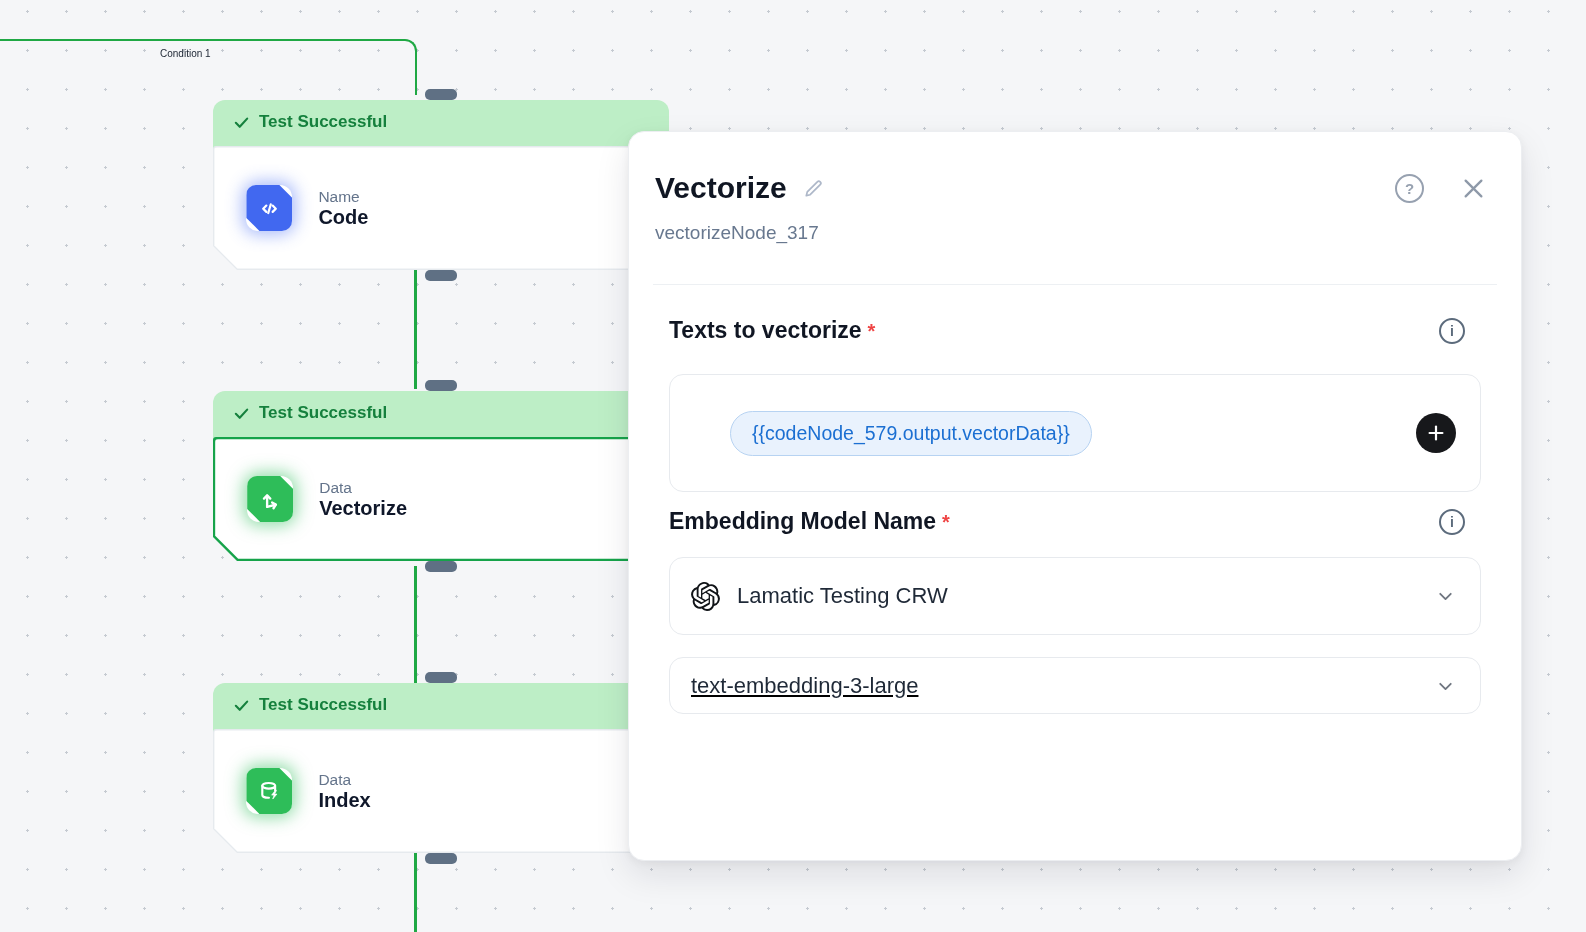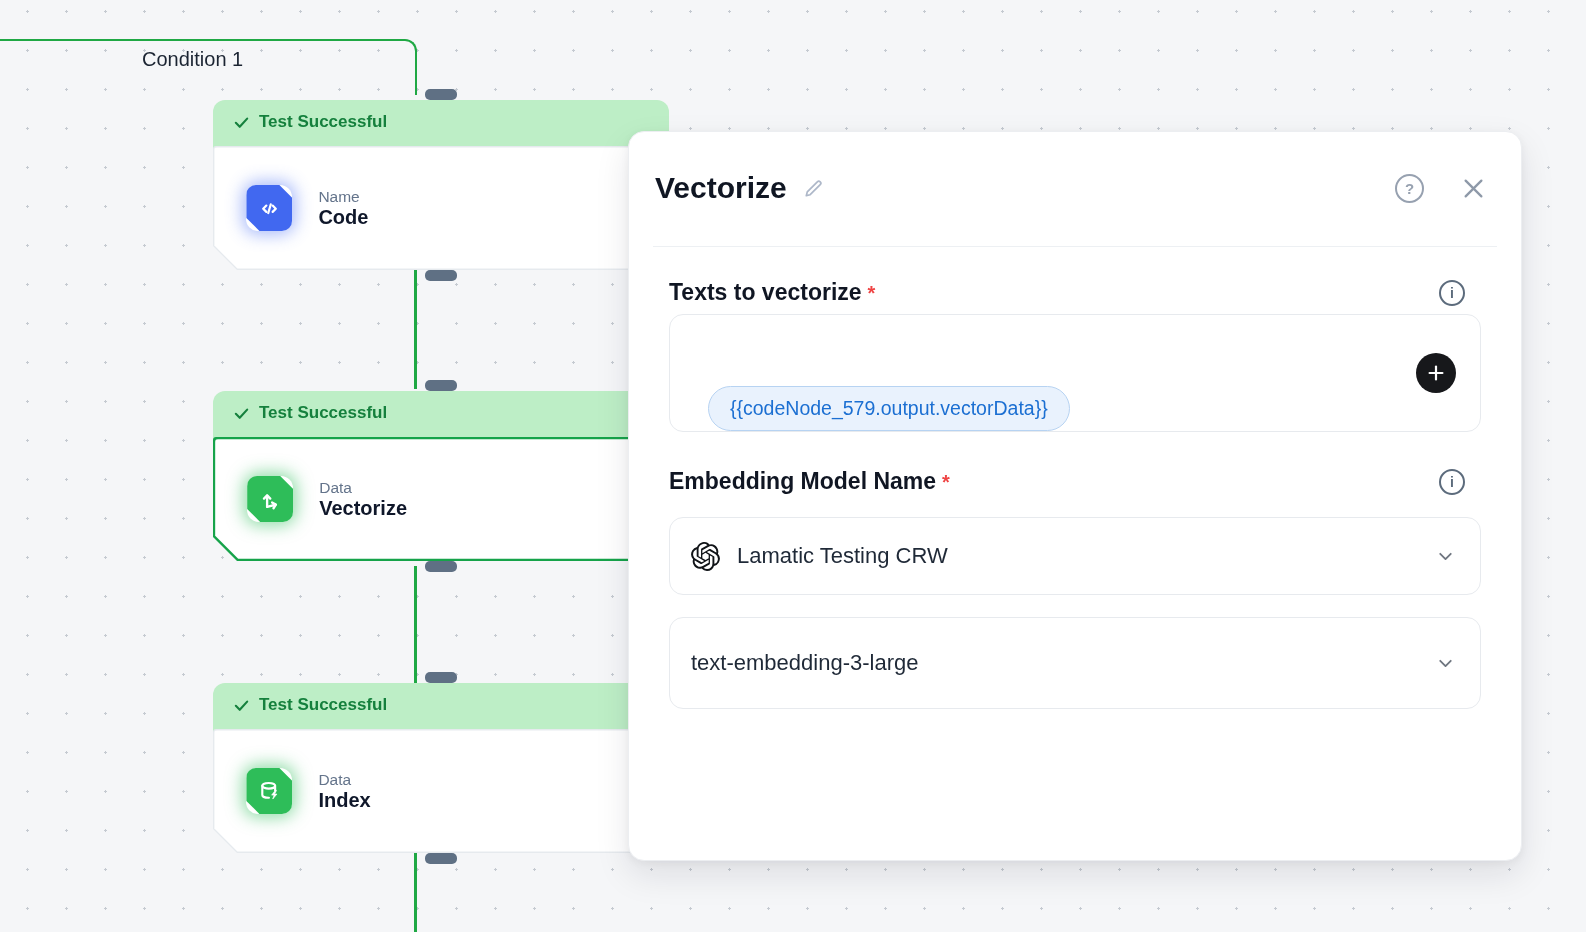--- a/index.html
+++ b/index.html
@@ -9,21 +9,21 @@
     background-image:radial-gradient(#c5cad1 1.15px, transparent 1.35px);
     background-size:39px 39px;background-position:8px 31px;}
 
   
   .edge{position:absolute;background:#1fa844;}
   .edge-corner{position:absolute;left:0;top:39px;width:417px;height:56px;
     border-top:2.5px solid #1fa844;border-right:2.5px solid #1fa844;
     border-top-right-radius:12px;}
   .vline{width:2.5px;left:414px;}
 
-  .condition-label{position:absolute;left:142px;top:48px;font-size:20px;color:#1b2432;}
+  .condition-label{position:absolute;left:160px;top:48px;font-size:10px;color:#1b2432;}
 
   
   .node{position:absolute;left:213px;width:456px;height:170px;cursor:pointer;}
   .node .banner{position:absolute;top:0;left:0;right:0;height:68px;background:#bdeec6;
     border-radius:12px;padding:11px 0 0 20px;display:flex;align-items:flex-start;gap:9px;}
   .banner .status-text{font-size:17px;font-weight:600;color:#15803d;padding-top:1px;}
   .banner svg{margin-top:3px;}
   .cardframe{position:absolute;top:46px;left:0;right:0;height:124px;background:#e6eaee;
     clip-path:polygon(0 0, calc(100% - 24px) 0, 100% 24px, 100% 100%, 24px 100%, 0 calc(100% - 24px));
     border-radius:3px 0 14px 0;}
@@ -56,37 +56,37 @@
   .panel-title{font-size:30px;font-weight:700;color:#101623;line-height:36px;}
   .edit-btn{background:none;border:none;padding:0;cursor:pointer;display:flex;}
   .header-icons{position:absolute;right:-6px;top:4px;display:flex;align-items:center;gap:36px;}
   .icon-btn{background:none;border:none;padding:0;cursor:pointer;display:flex;align-items:center;}
   .help-circle{width:29px;height:29px;border:2px solid #97a1b0;border-radius:50%;
     color:#97a1b0;font-size:15px;font-weight:700;display:grid;place-items:center;}
   .panel-subtitle{font-size:19px;color:#68788f;margin:16px 0 0 -14px;}
   .divider{border-top:1px solid #edf0f3;margin:40px -16px 0 -16px;}
 
   .section-row{display:flex;align-items:center;justify-content:space-between;margin-top:32px;gap:38px;}
-  .section-row.second{margin-top:36px;}
+  .section-row.second{margin-top:16px;}
   .field-label{font-size:23px;font-weight:700;color:#101623;}
   .req{color:#ef4444;font-weight:700;margin-left:6px;font-size:20px;}
   .info-circle{width:26px;height:26px;border:2px solid #5c6b7c;border-radius:50%;
     color:#5c6b7c;font-size:14px;font-weight:700;font-style:normal;display:grid;place-items:center;margin-right:16px;}
 
-  .texts-box{position:relative;margin-top:8px;height:118px;border:1px solid #e7eaee;border-radius:14px;
-    background:#fff;display:flex;align-items:flex-end;padding-left:38px;cursor:text;}
+  .texts-box{position:relative;margin-top:30px;height:118px;border:1px solid #e7eaee;border-radius:14px;
+    background:#fff;display:flex;align-items:center;padding-left:60px;cursor:text;}
   .var-chip{display:inline-block;background:#e9f2fd;border:1.5px solid #b7d3f2;border-radius:999px;
     color:#1b6fd2;font-size:19.5px;padding:10px 21px;cursor:pointer;}
   .add-btn{position:absolute;right:24px;top:50%;transform:translateY(-50%);width:40px;height:40px;
     border-radius:50%;background:#17181b;border:none;display:grid;place-items:center;cursor:pointer;}
 
   .dropdown{position:relative;margin-top:22px;border:1px solid #e7eaee;border-radius:14px;background:#fff;
     display:flex;align-items:center;gap:17px;padding-left:21px;cursor:pointer;}
   .dropdown.provider{height:78px;}
-  .dropdown.model{height:92px;}
+  .dropdown.model{height:57px;text-decoration:underline;}
   .dd-text{font-size:22px;color:#1f2937;}
   .chev{position:absolute;right:24px;top:50%;transform:translateY(-50%);}
 </style>
 </head>
 <body>
 
 <div class="stage">
 
   <div class="edge-corner"></div>
   <div class="edge vline" style="top:268px;height:121px;"></div>
@@ -197,20 +197,21 @@
         <button class="icon-btn">
             <span class="help-circle">?</span>
           </button>
         <button class="icon-btn">
           <svg width="27" height="27" viewBox="0 0 24 24" fill="none" stroke="#8e99a8" stroke-width="2" stroke-linecap="round">
               <path d="M5 5 L19 19"></path>
               <path d="M19 5 L5 19"></path>
             </svg>
         </button>
       </div>
+      <div class="panel-subtitle">vectorizeNode_317</div>
     </div>
     <div class="divider"></div>
 
     <div class="section-row">
       <span class="field-label">
         <span>Texts to vectorize</span><span class="req">*</span>
       </span>
       <span class="info-circle">i</span>
     </div>
     <div class="texts-box">

